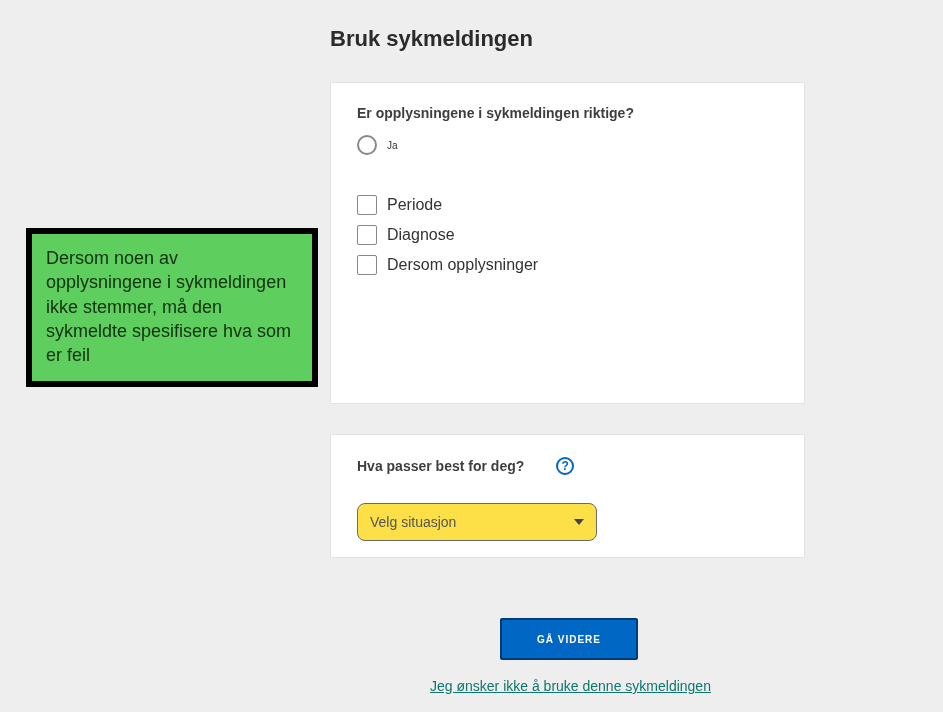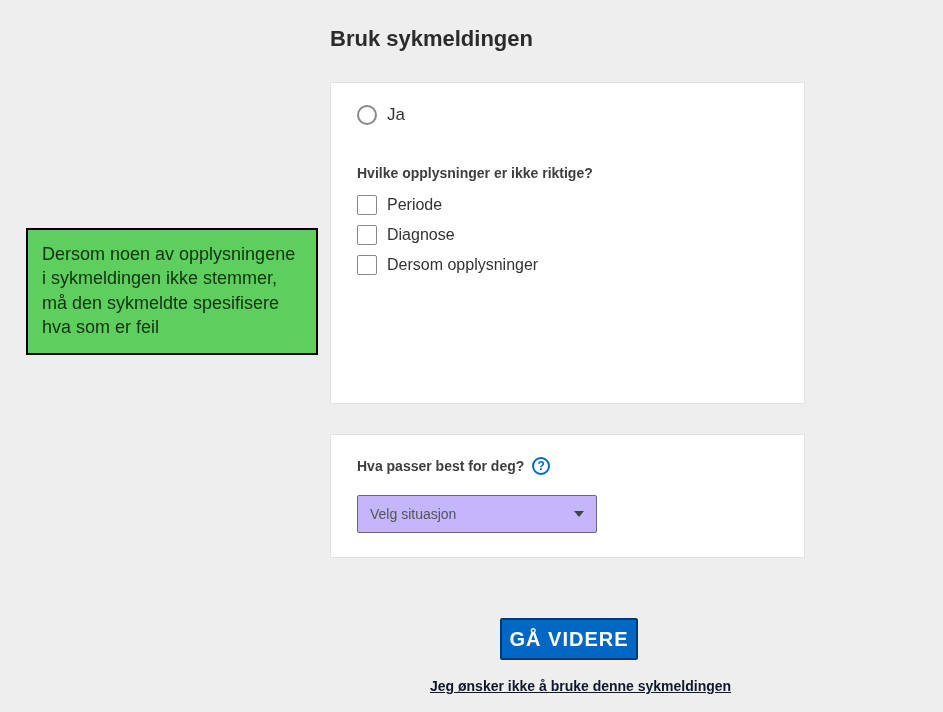--- a/index.html
+++ b/index.html
@@ -42,21 +42,21 @@
       font-size: 14px;
       font-weight: 700;
       color: #3e3e3e;
       margin-bottom: 14px;
     }
     .radio-row {
       display: flex;
       align-items: center;
       margin-bottom: 10px;
       cursor: pointer;
-      font-size: 17px;
+      font-size: 10px;
       color: #333;
     }
     .radio-outer {
       width: 20px;
       height: 20px;
       border: 2px solid #888;
       border-radius: 50%;
       margin-right: 10px;
       display: flex;
       align-items: center;
@@ -100,95 +100,94 @@
       color: #0067c5;
       border-radius: 50%;
       font-size: 12px;
       font-weight: 700;
       margin-left: 8px;
       vertical-align: middle;
     }
     .select-wrap {
       width: 240px;
       border: 1px solid #6a6a6a;
-      border-radius: 2px;
+      border-radius: 8px;
       height: 38px;
       display: flex;
       align-items: center;
       justify-content: space-between;
       padding: 0 12px;
       cursor: pointer;
       font-size: 14px;
       color: #555;
-      background: #c4b5fd;
+      background: #fde047;
     }
     .caret {
       width: 0; height: 0;
       border-left: 5px solid transparent;
       border-right: 5px solid transparent;
       border-top: 6px solid #444;
     }
     .callout {
       position: absolute;
       left: 26px;
       top: 228px;
       width: 292px;
       background: #5ece5e;
-      border: 2px solid #000000;
+      border: 6px solid #000000;
       color: #11310f;
       font-size: 18px;
       line-height: 1.35;
       padding: 12px 14px 14px;
     }
     .primary-btn {
       position: absolute;
       left: 500px;
       top: 618px;
       width: 138px;
       height: 42px;
       background: #0067c5;
       border: 2px solid #003a75;
       color: #fff;
       font-weight: 700;
-      font-size: 20px;
+      font-size: 10px;
       letter-spacing: 1px;
       display: flex;
       align-items: center;
       justify-content: center;
       cursor: pointer;
       border-radius: 2px;
     }
     .text-link {
       position: absolute;
       left: 430px;
       top: 678px;
-      color: #0f172a;
+      color: #0f766e;
       font-size: 14px;
       text-decoration: underline;
       cursor: pointer;
-      font-weight: bold;
-    }
-    .panel2 .q-label { margin-bottom: 20px; display: flex; align-items: center; }
+    }
+    .panel2 .q-label { margin-bottom: 28px; display: flex; align-items: center; gap: 24px; }
   </style>
 </head>
 <body>
 
 <h1 class="page-title">Bruk sykmeldingen</h1>
 
 <div class="panel panel1">
+  <div class="q-label">Er opplysningene i sykmeldingen riktige?</div>
 
   <div class="radio-row">
     <span class="radio-outer"></span>
     <span>Ja</span>
   </div>
 
 
   <div class="section-spacer"></div>
 
-  <div class="q-label">Hvilke opplysninger er ikke riktige?</div>
 
   <div class="check-row">
     <span class="check-box"></span>
     <span>Periode</span>
   </div>
   <div class="check-row">
     <span class="check-box"></span>
     <span>Diagnose</span>
   </div>
   <div class="check-row">

